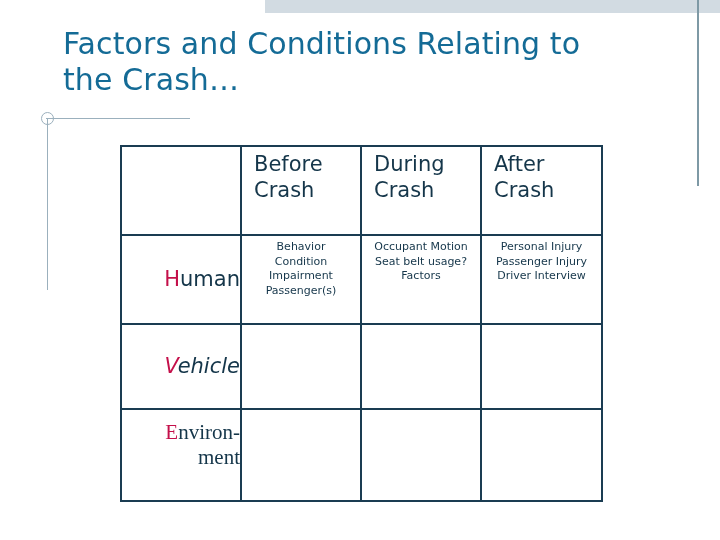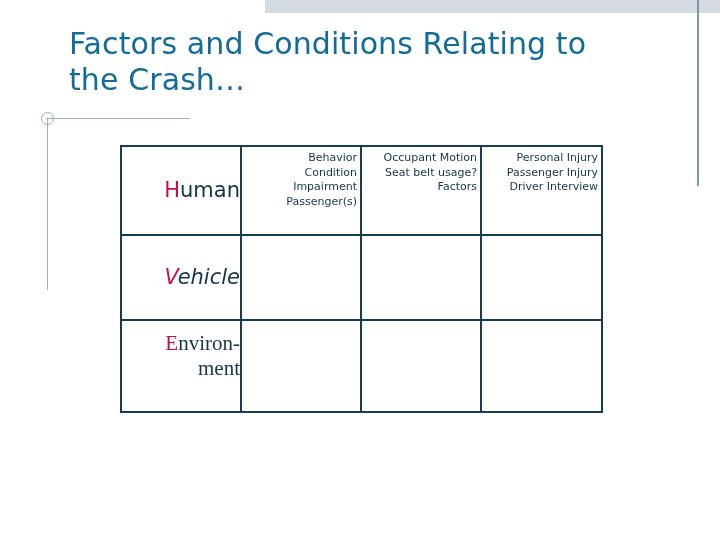--- a/index.html
+++ b/index.html
@@ -71,21 +71,21 @@
     left: 697px;
     top: 0px;
     width: 2px;
     height: 186px;
     background: #7e99a5;
   }
 
   
   #title {
     position: absolute;
-    left: 69px;
+    left: 63px;
     top: 26px;
     width: 580px;
     font-size: 30px;
     line-height: 36px;
     color: #146b96;
     font-family: "DejaVu Sans", sans-serif;
     letter-spacing: 0.1px;
     white-space: pre-line;
   }
 
@@ -156,21 +156,21 @@
     color: #15364a;
     text-align: right;
   }
   .row-label .initial {
     color: #c4104a;
   }
 
   .body-cell {
     font-size: 11px;
     line-height: 14.5px;
-    text-align: right;
+    text-align: center;
     padding: 4px 3px !important;
     vertical-align: top !important;
     white-space: pre-line;
     color: #15364a;
     margin-left: 48px;
   }
 
   .r-human  td { height: 79px; }
   .r-vehicle td { height: 75px; font-style: italic; }
   .r-env    td { height: 80px; }
@@ -198,20 +198,29 @@
 <div id="title-node"></div>
 
 <table id="matrix">
   <colgroup>
     <col class="col-label">
     <col class="col-before">
     <col class="col-during">
     <col class="col-after">
   </colgroup>
   <tbody>
+    <tr>
+      <td class="hdr-blank"></td>
+      <td class="hdr-cell">Before
+Crash</td>
+      <td class="hdr-cell">During
+Crash</td>
+      <td class="hdr-cell">After
+Crash</td>
+    </tr>
 
     <tr class="r-human">
       <td class="row-label"><span class="initial">H</span><span>uman</span></td>
       <td class="body-cell">Behavior
 Condition
 Impairment
 Passenger(s)</td>
       <td class="body-cell">Occupant Motion
 Seat belt usage?
 Factors</td>

